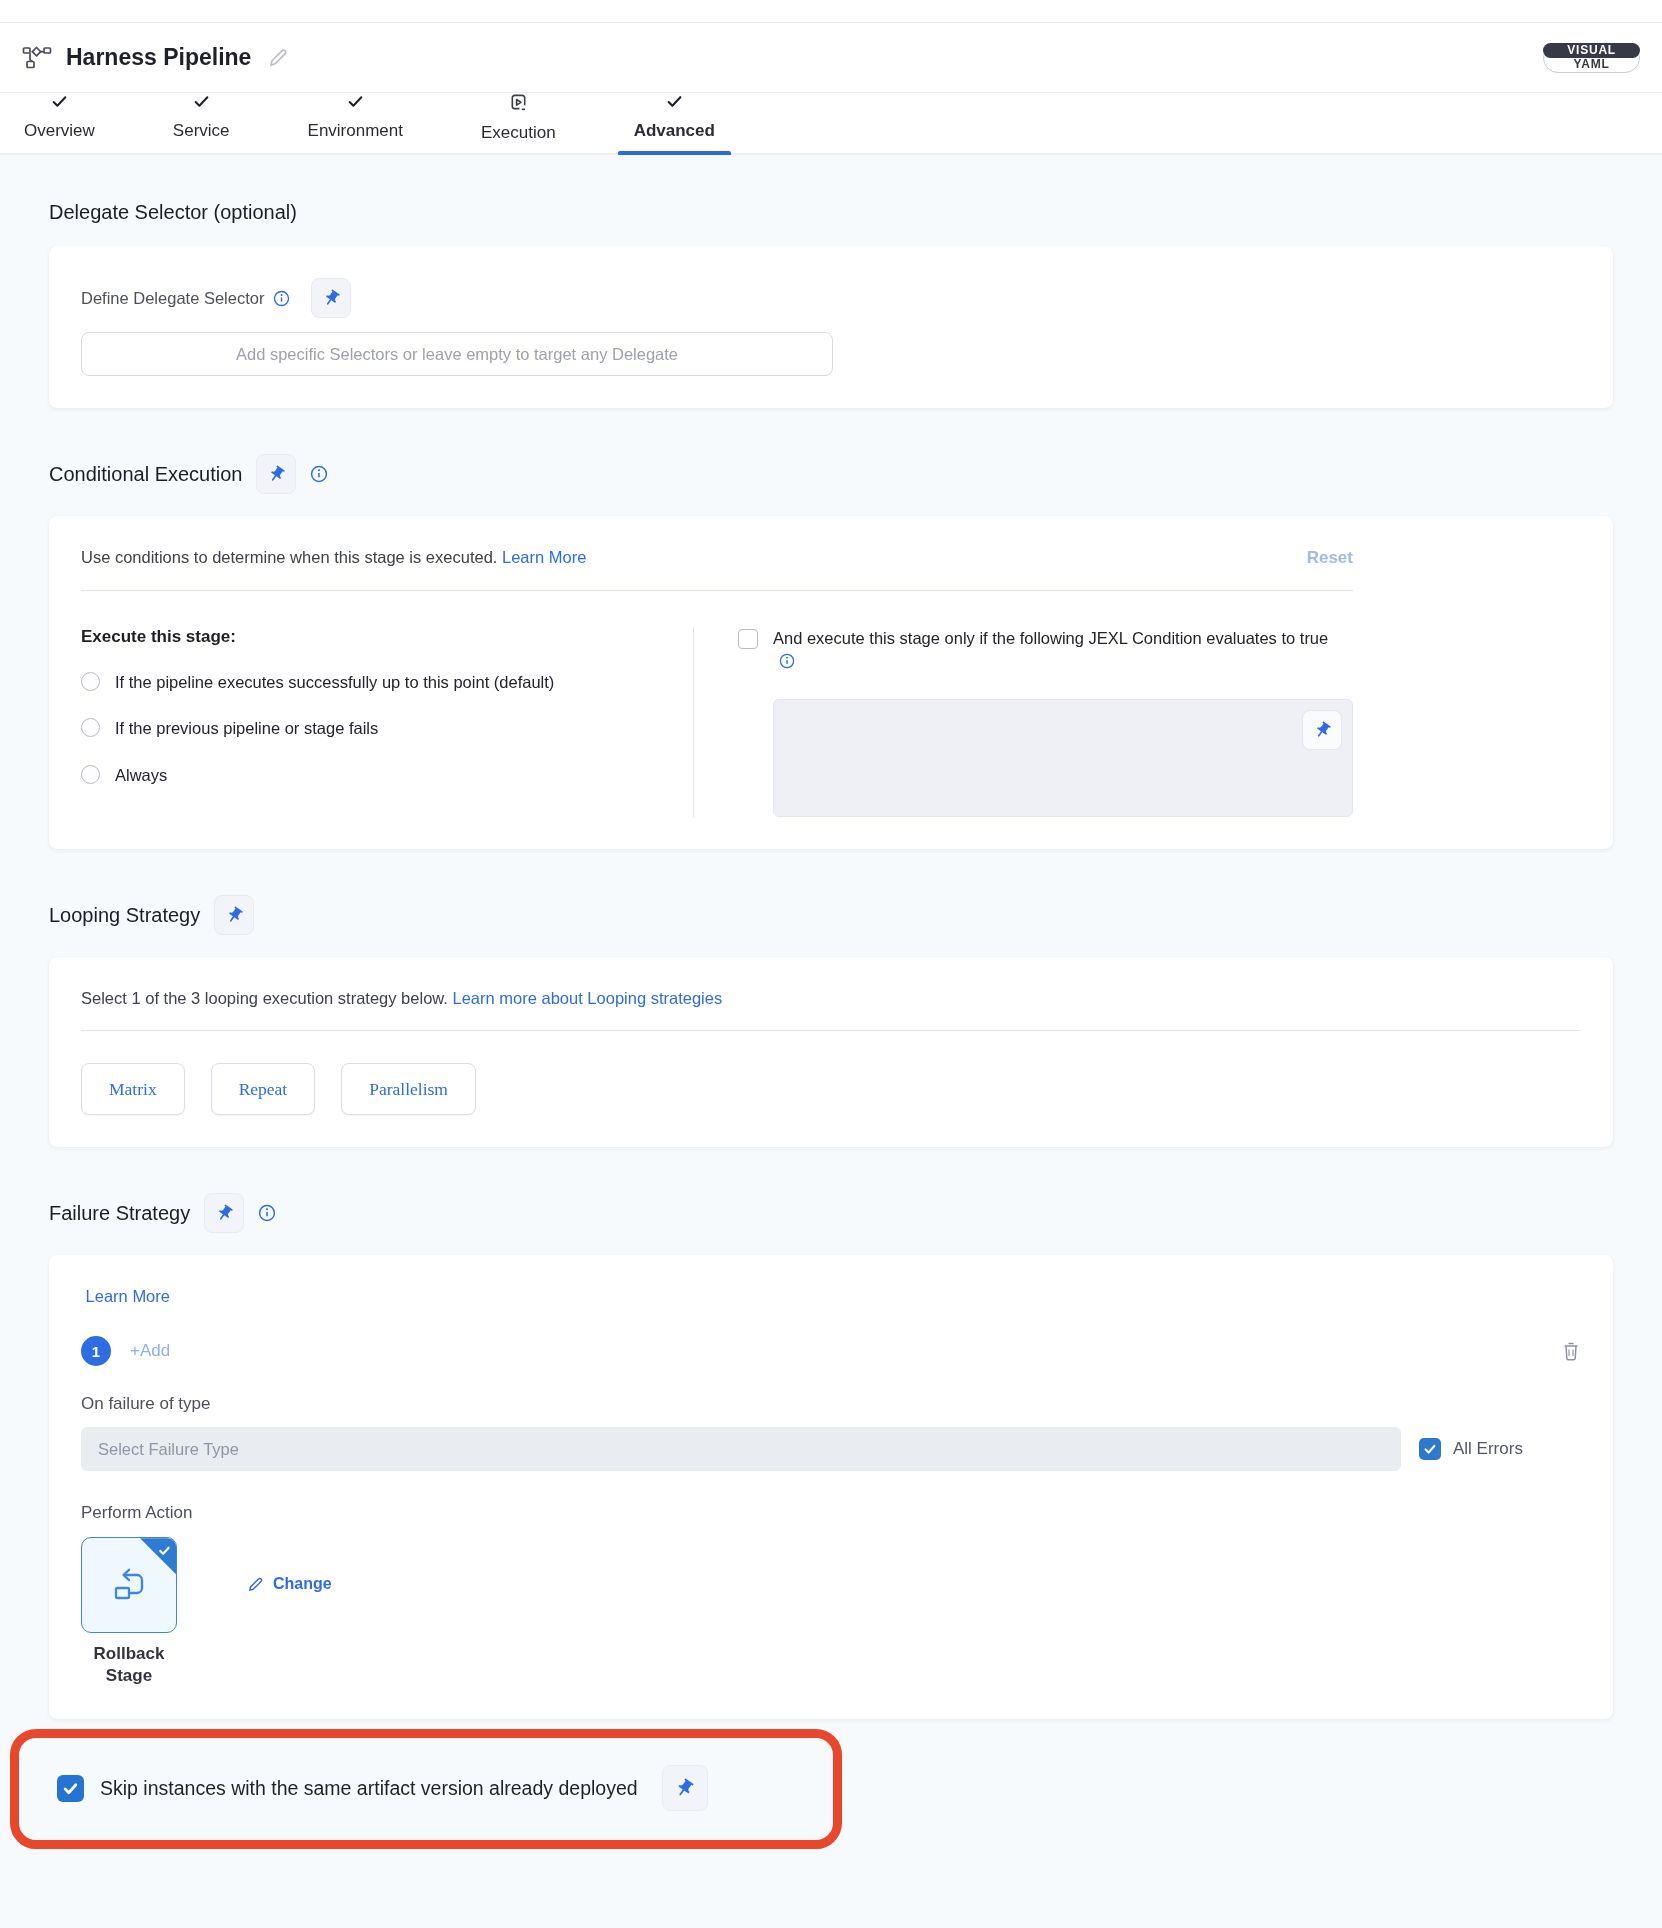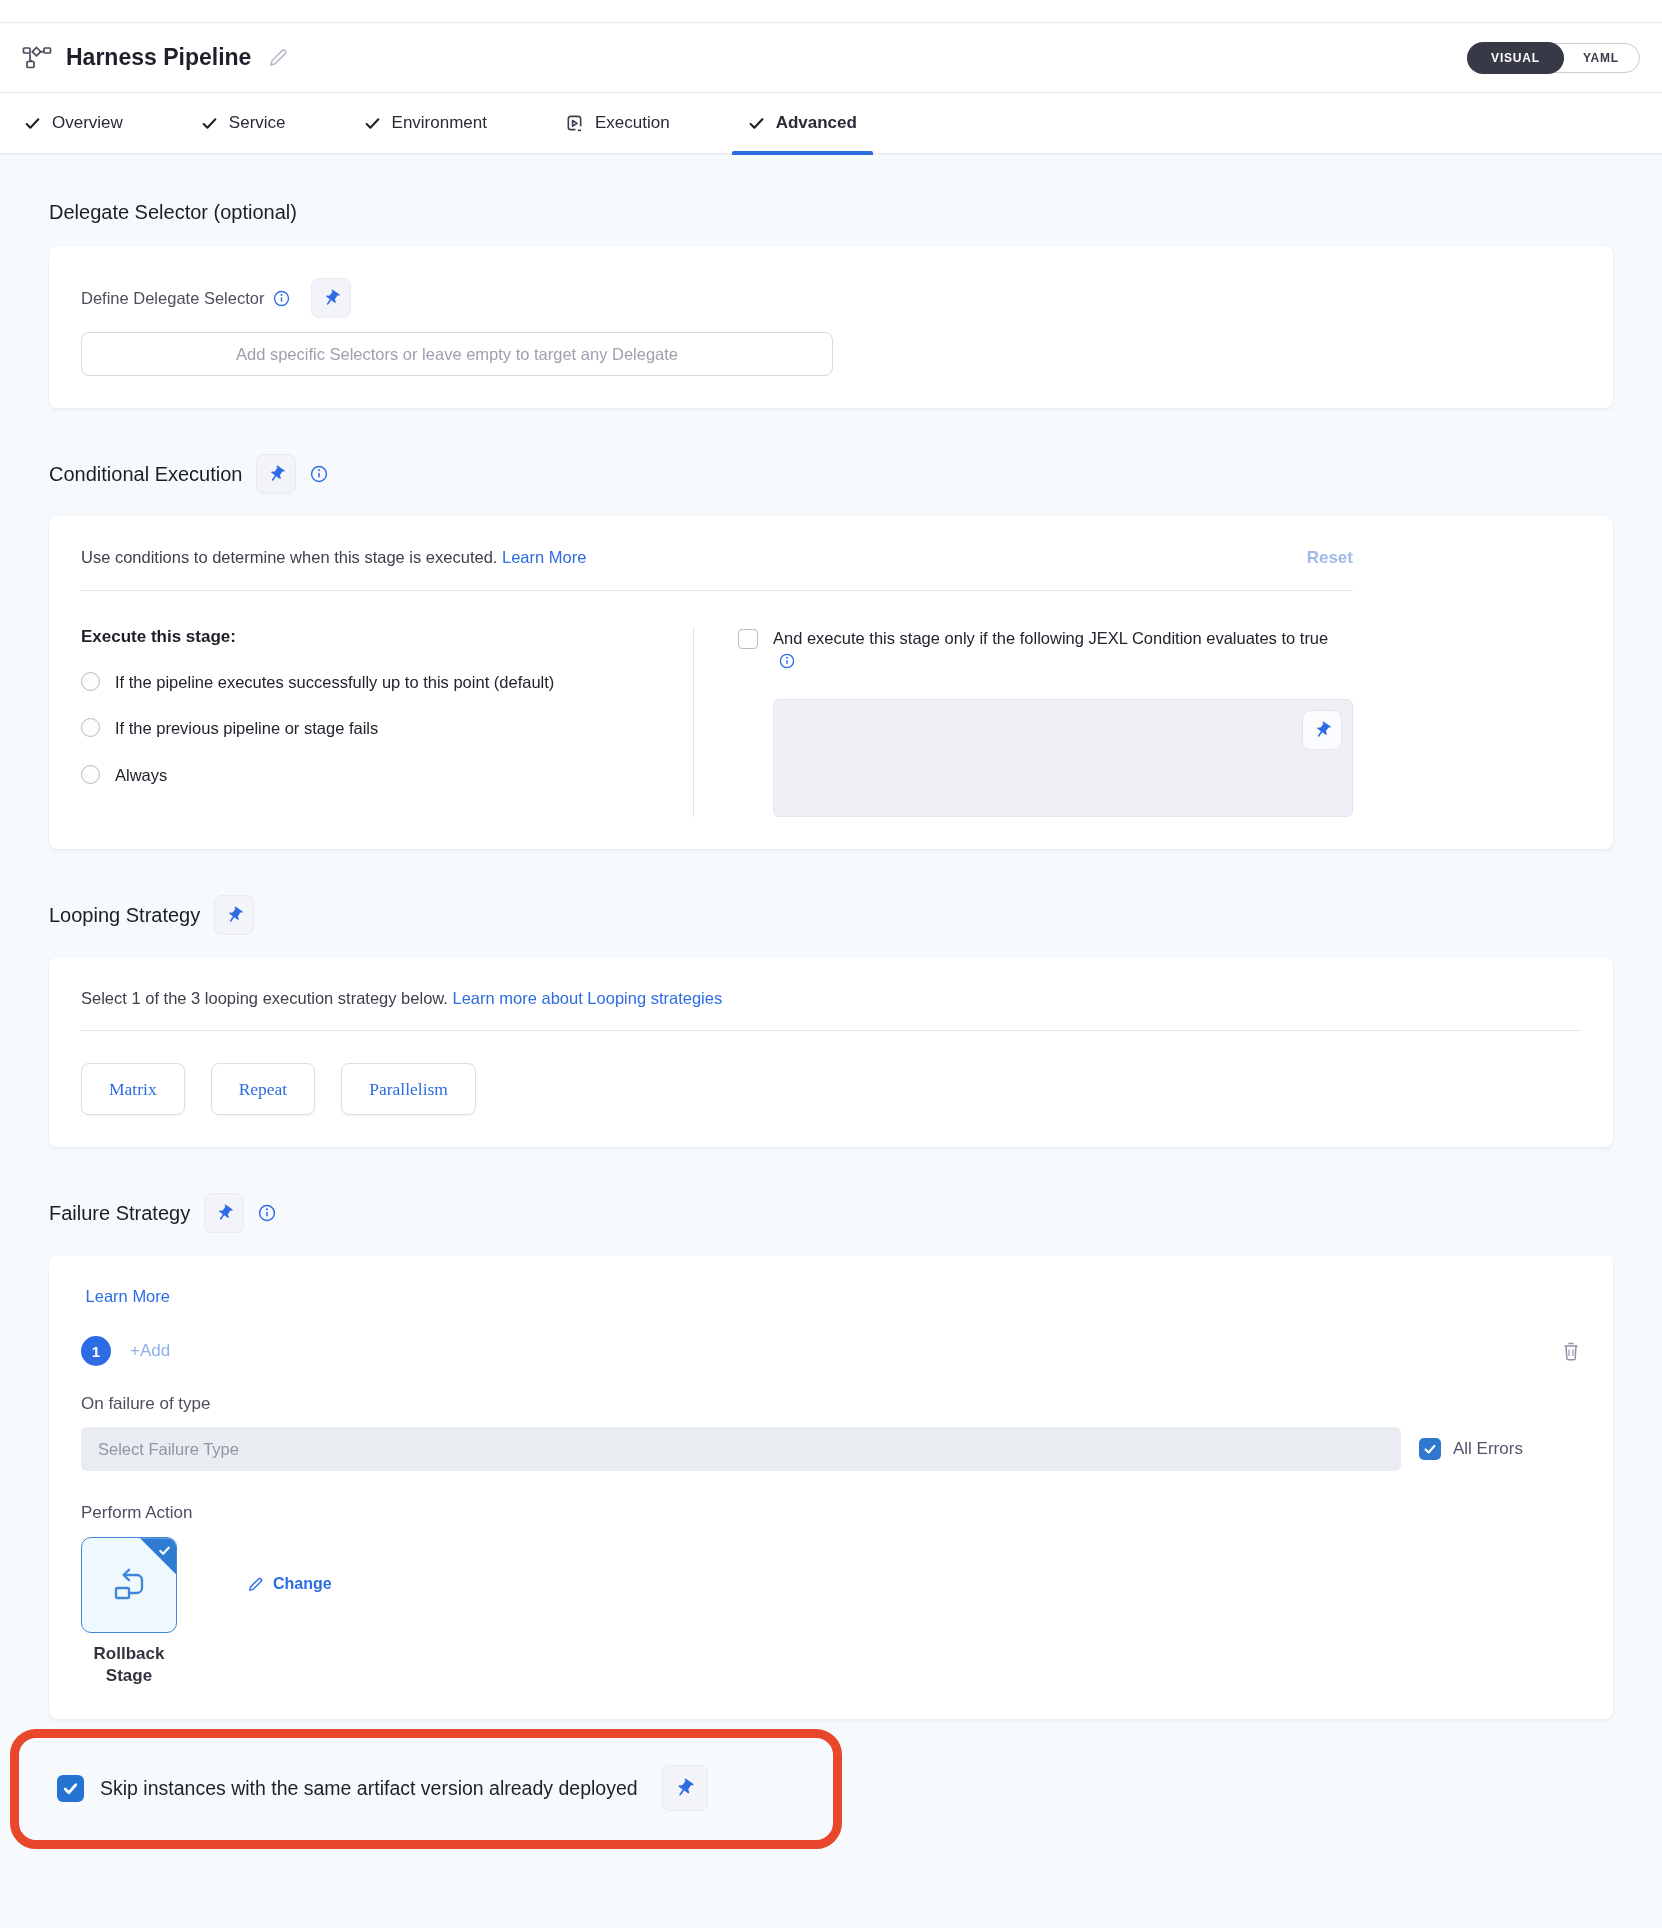--- a/index.html
+++ b/index.html
@@ -15,31 +15,31 @@
   
   .window-strip { height: 23px; background: #fff; border-bottom: 1px solid #e9e9f0; }
   .app-header {
     height: 70px; background: #fff; border-bottom: 1px solid #e9e9f0;
     display: flex; align-items: center; padding: 0 22px;
   }
   .app-header .title { font-size: 23px; font-weight: 700; color: #1f2029; margin-left: 14px; }
   .edit-pencil { margin-left: 16px; cursor: pointer; }
   .mode-toggle {
     margin-left: auto; display: flex; align-items: center;
-    border: 1px solid #c9cad6; border-radius: 999px; background: #fff; height: 30px;
+    border: 1px solid #c9cad6; border-radius: 999px; background: #fff; height: 30px; flex-direction: column;
   }
   .mode-seg { font-size: 12px; font-weight: 700; letter-spacing: .8px; padding: 0 20px;
     height: 30px; display: flex; align-items: center; cursor: pointer; color: #383946; }
   .mode-seg.active { background: #383946; color: #fff; border-radius: 999px; margin: -1px; height: 32px; padding: 0 24px; }
 
   
   .tabbar { height: 62px; background: #fff; border-bottom: 2px solid #eceef2;
     display: flex; align-items: stretch; padding: 0 14px; }
   .tab { position: relative; display: flex; align-items: center; gap: 11px;
-    padding: 0 10px; margin-right: 58px; font-size: 17px; color: #2a2b36; cursor: pointer; }
+    padding: 0 10px; margin-right: 58px; font-size: 17px; color: #2a2b36; cursor: pointer; flex-direction: column; }
   .tab.active { font-weight: 700; }
   .tab.active::after { content: ""; position: absolute; left: -6px; right: -6px; bottom: -2px;
     height: 4px; background: #2a6ce0; border-radius: 2px 2px 0 0; }
 
   
   .content { padding: 0 49px 0 49px; }
   .section-heading { display: flex; align-items: center; gap: 14px; margin: 46px 0 22px 0; }
   .section-heading h2 { font-size: 20px; font-weight: 400; color: #1c1d26; }
   .card {
     background: #fff; border-radius: 8px; padding: 32px;

